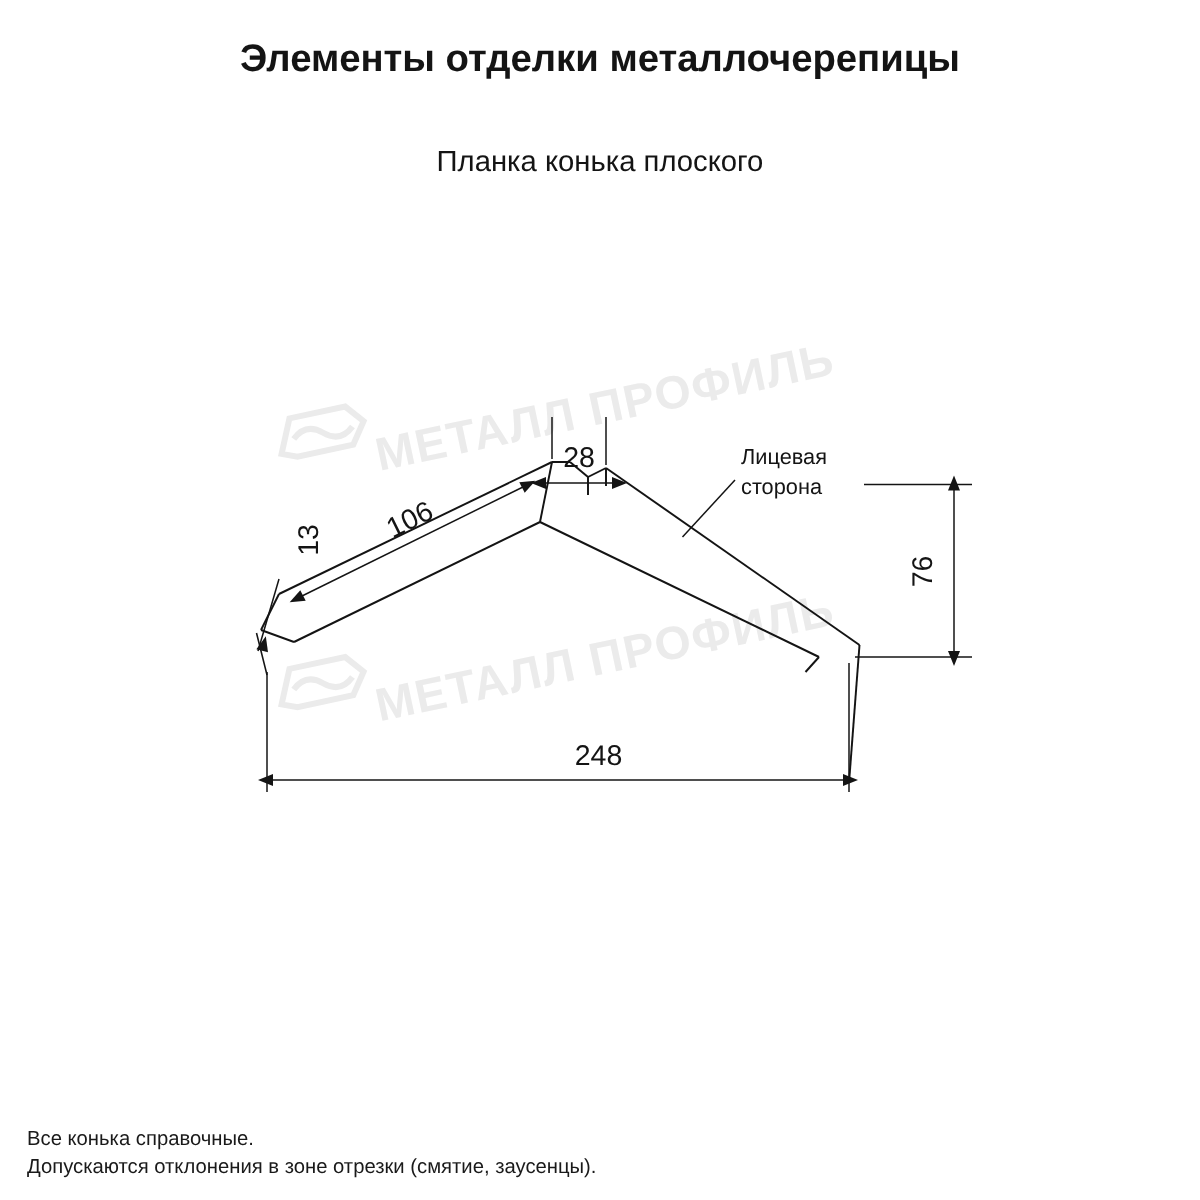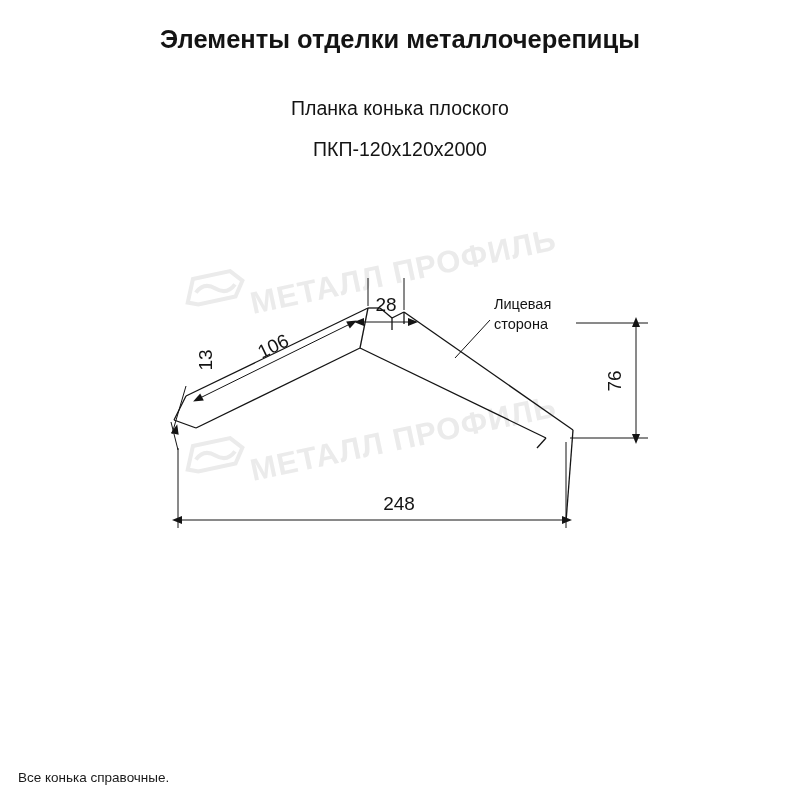--- a/index.html
+++ b/index.html
@@ -98,21 +98,20 @@
   }
 </style>
 </head>
 <body>
 
 <div class="page">
 
   <div class="title-block">
     <h1 class="main-title">Элементы отделки металлочерепицы</h1>
     <p class="sub-title">Планка конька плоского</p>
-    <p class="sub-title-2">ПКП-120х120х2000</p>
   </div>
 
   <div class="watermark-layer">
     <svg width="800" height="420" viewBox="0 0 800 420">
       <g>
         <g transform="translate(178,96) rotate(-12)">
           <path class="wm-shape" d="M4 28 L14 6 L52 6 L62 18 L52 32 L14 32 Z"></path>
           <path class="wm-shape" d="M14 20 q10 -9 20 0 q10 9 20 0"></path>
         </g>
         <text class="wm-text" x="253" y="134" transform="rotate(-12 253 134)">МЕТАЛЛ ПРОФИЛЬ</text>
@@ -223,15 +222,16 @@
         <polygon points="0,-4 10,0 0,4" fill="#141414" transform="translate(182,340) rotate(180)"></polygon>
         <polygon points="0,-4 10,0 0,4" fill="#141414" transform="translate(562,340) rotate(0)"></polygon>
         <text class="dim-text" x="399" y="330" text-anchor="middle">248</text>
       </g>
 
     </svg>
   </div>
 
   <div class="footer">
     <div>Все конька справочные.</div>
+    <div>Допускаются отклонения в зоне отрезки (смятие, заусенцы).</div>
   </div>
 
 </div>
 
 </body></html>

